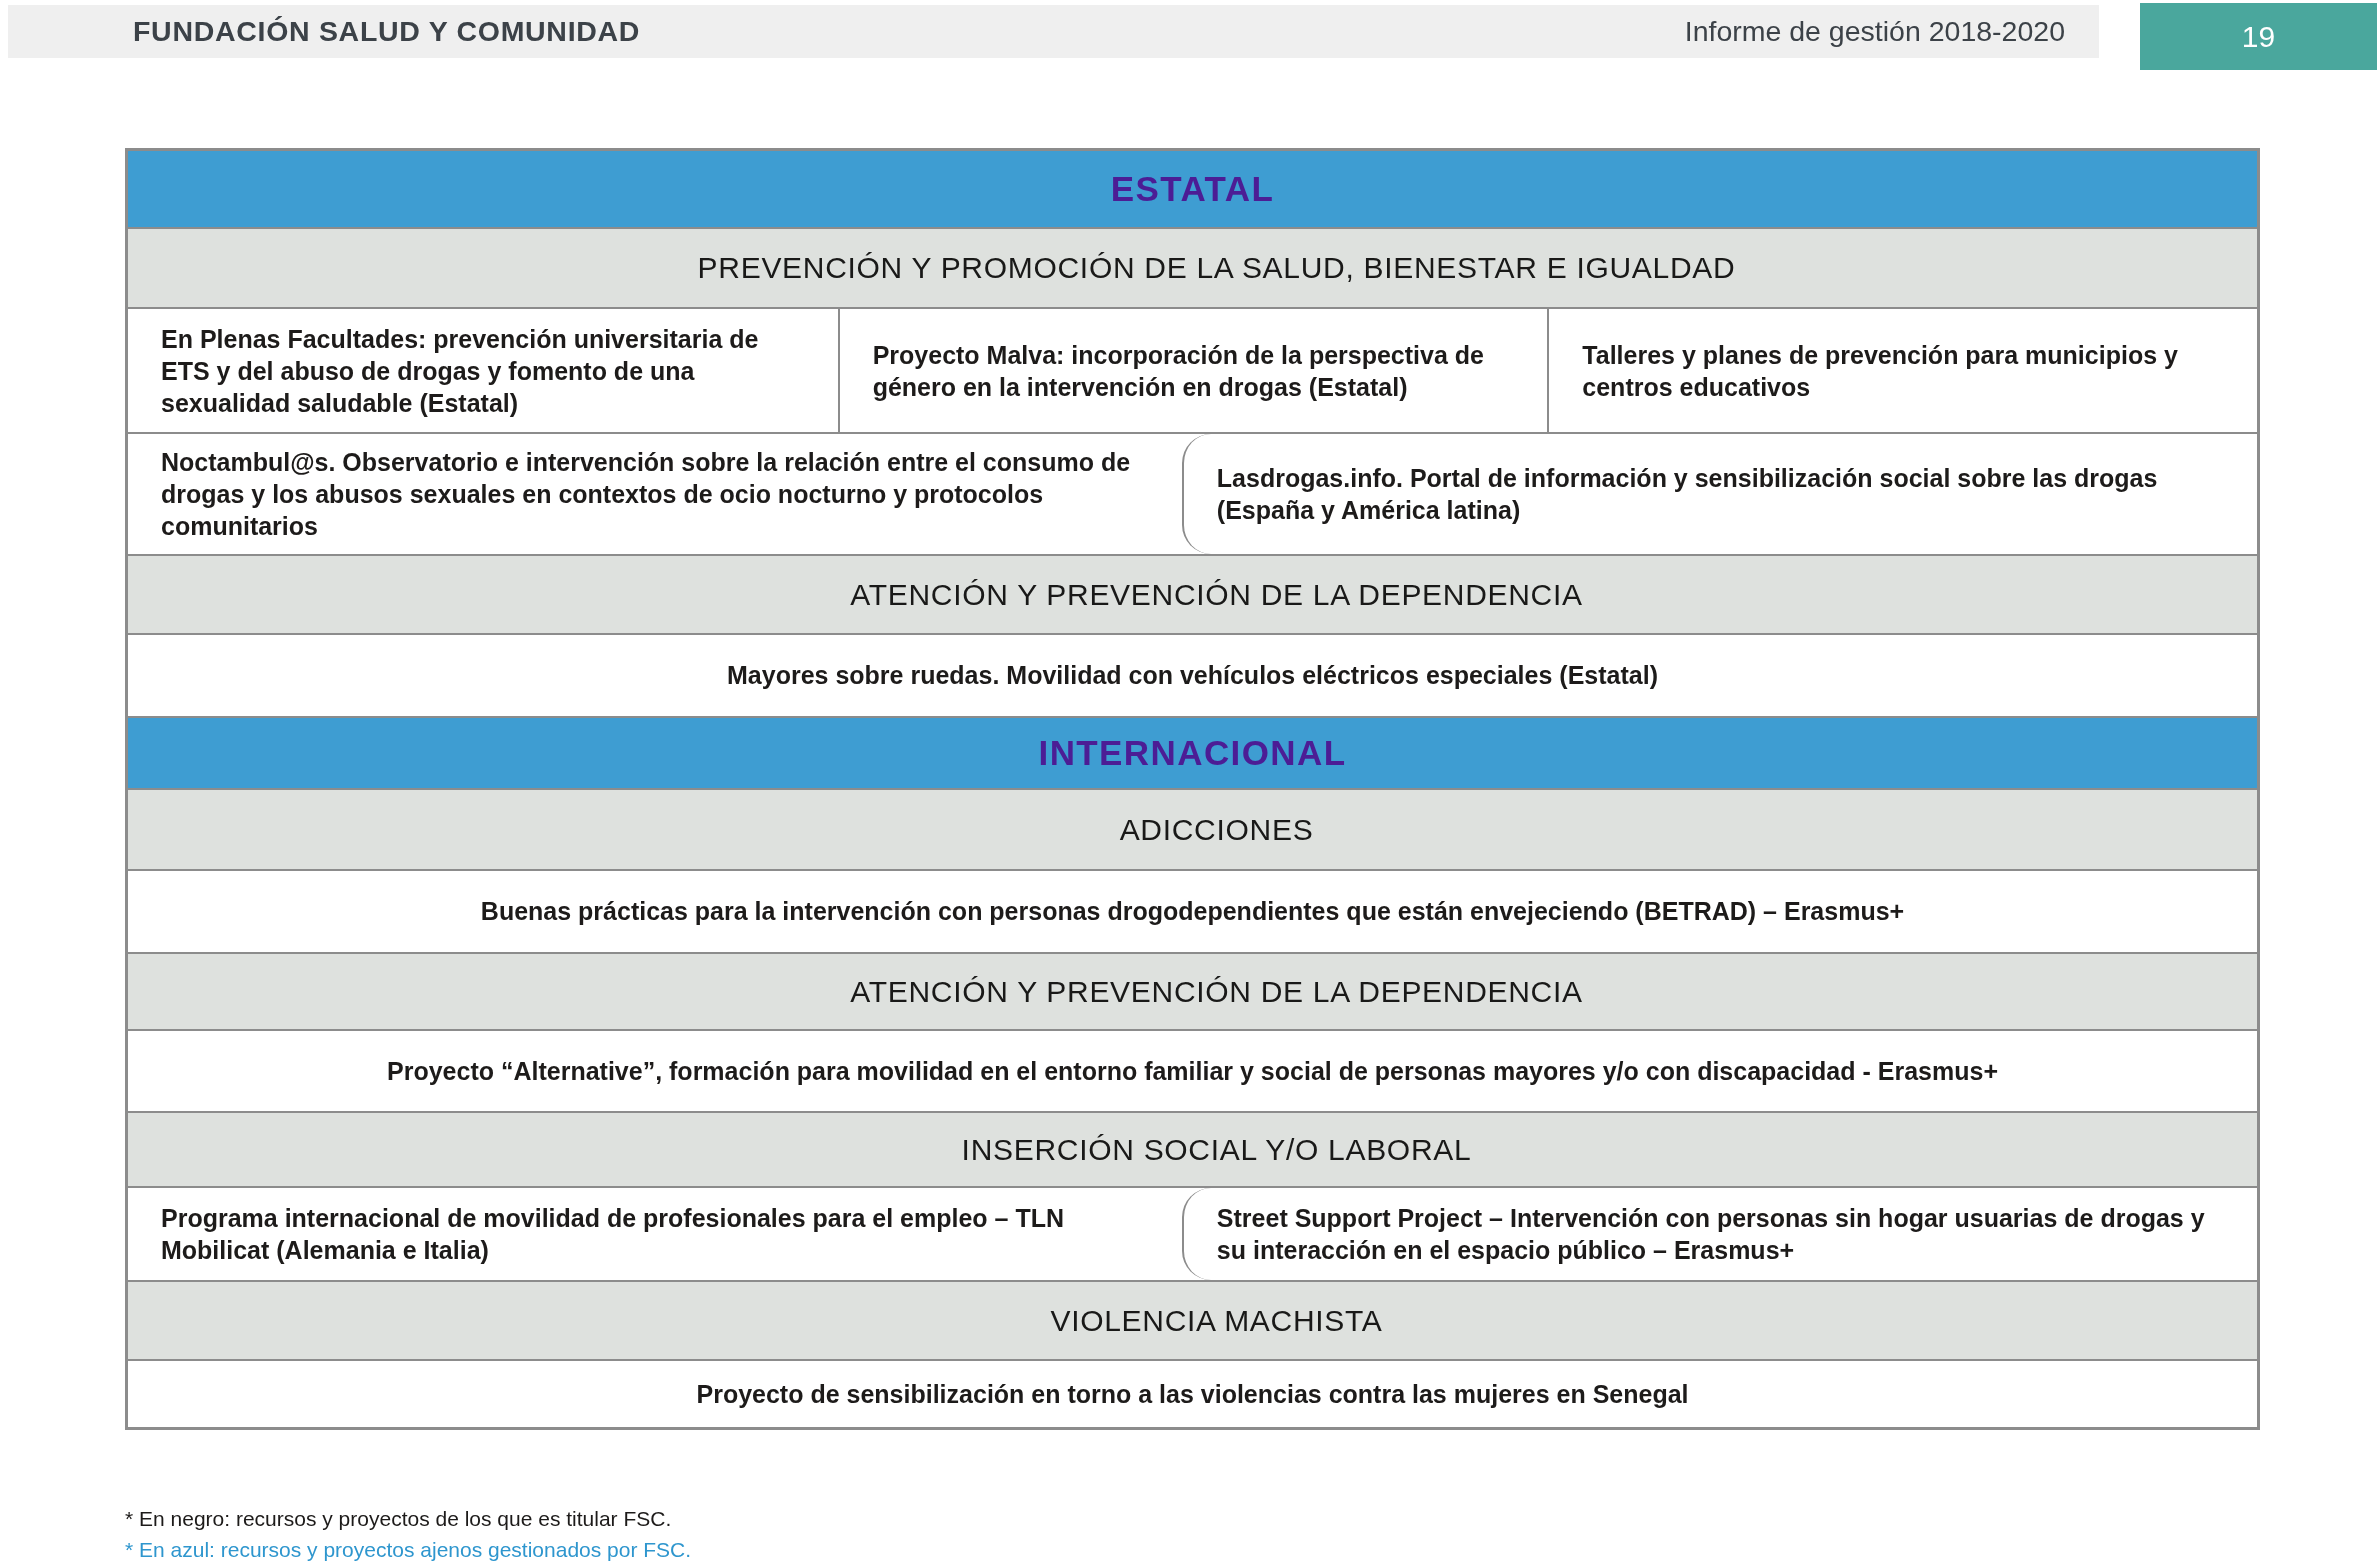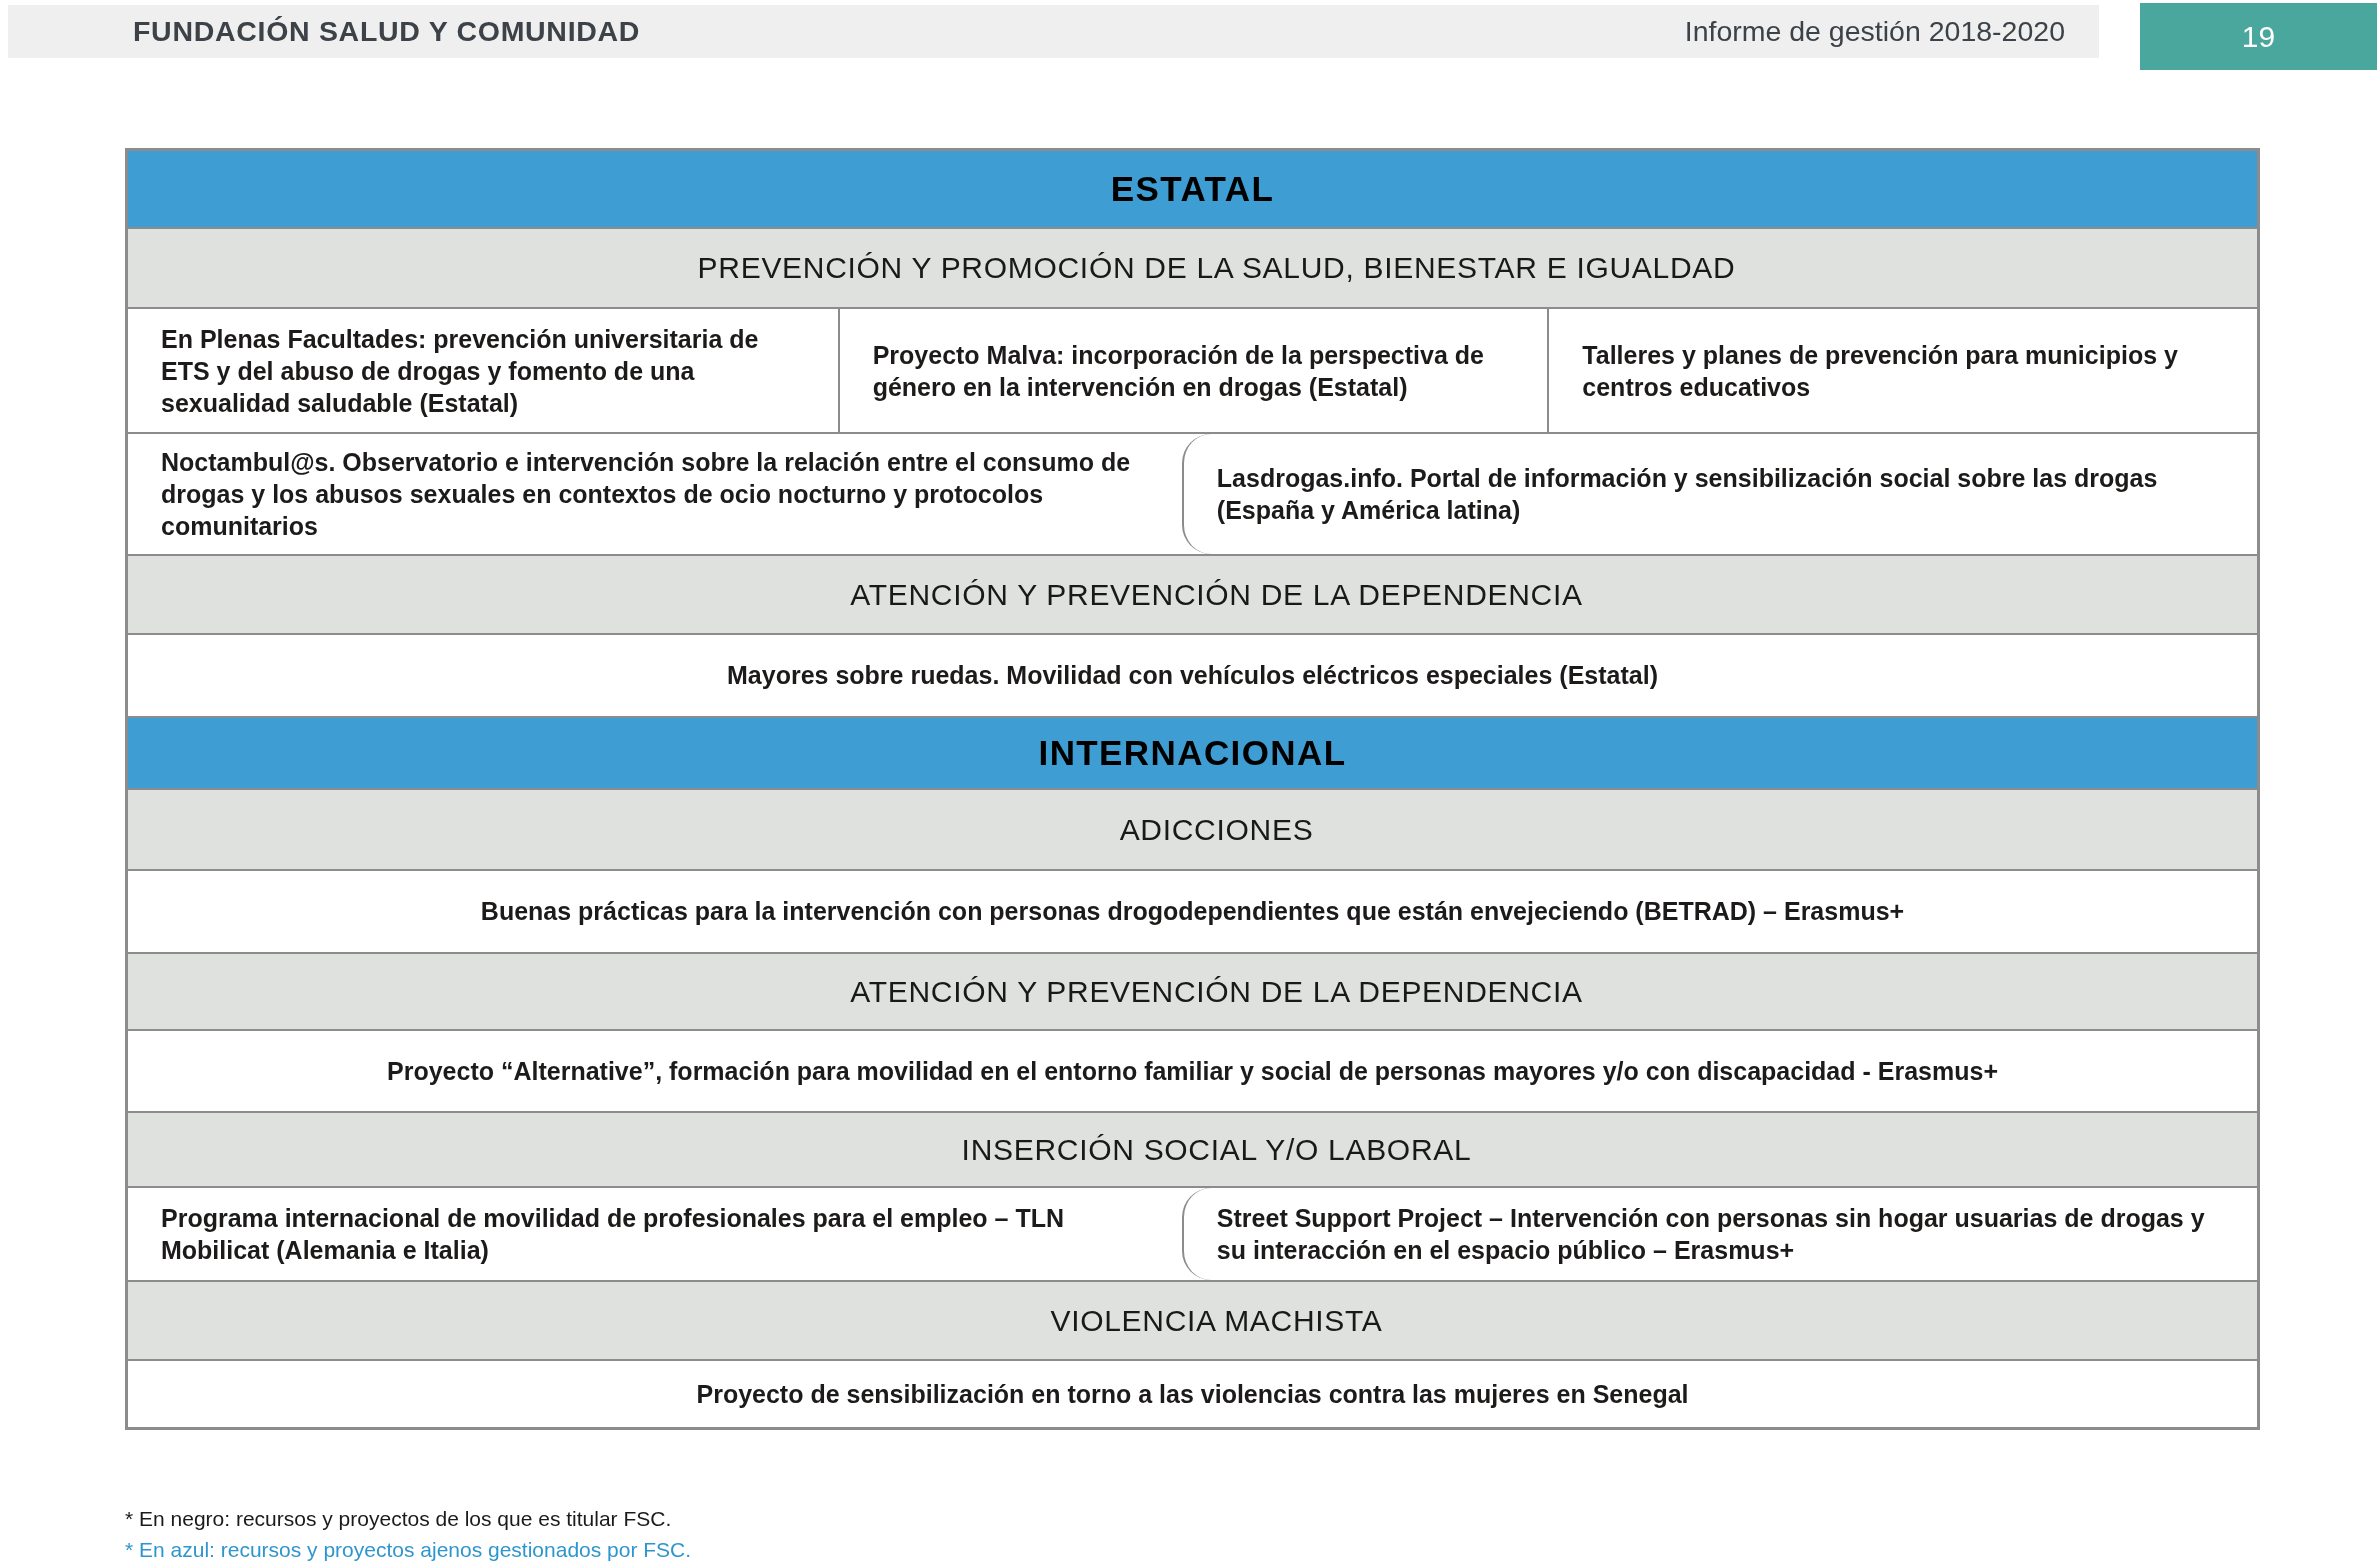--- a/index.html
+++ b/index.html
@@ -28,21 +28,21 @@
 
   
   .matrix {
     position: absolute; left: 125px; top: 148px; width: 2135px;
     border: 3.4px solid #8c8c8c; background: #ffffff;
   }
   .row { display: flex; align-items: stretch; border-top: 2.7px solid #8c8c8c; }
   .row:first-child { border-top: none; }
 
   .row.band { background: #3e9dd2; }
-  .row.band .cell-c { color: #000000; font-size: 35px; font-weight: bold; letter-spacing: 1.4px; }
+  .row.band .cell-c { color: #4c1d95; font-size: 35px; font-weight: bold; letter-spacing: 1.4px; }
 
   .row.section { background: #dee1de; padding-left: 48px; }
   .row.section .cell-c { font-size: 30px; font-weight: normal; color: #191918; letter-spacing: 0.7px; }
 
   .row.single { background: #ffffff; }
   .row.single .cell-c { font-size: 25px; font-weight: bold; }
 
   .cell-c {
     flex: 1; display: flex; align-items: center; justify-content: center;
     text-align: center; padding: 6.8px 41px;

